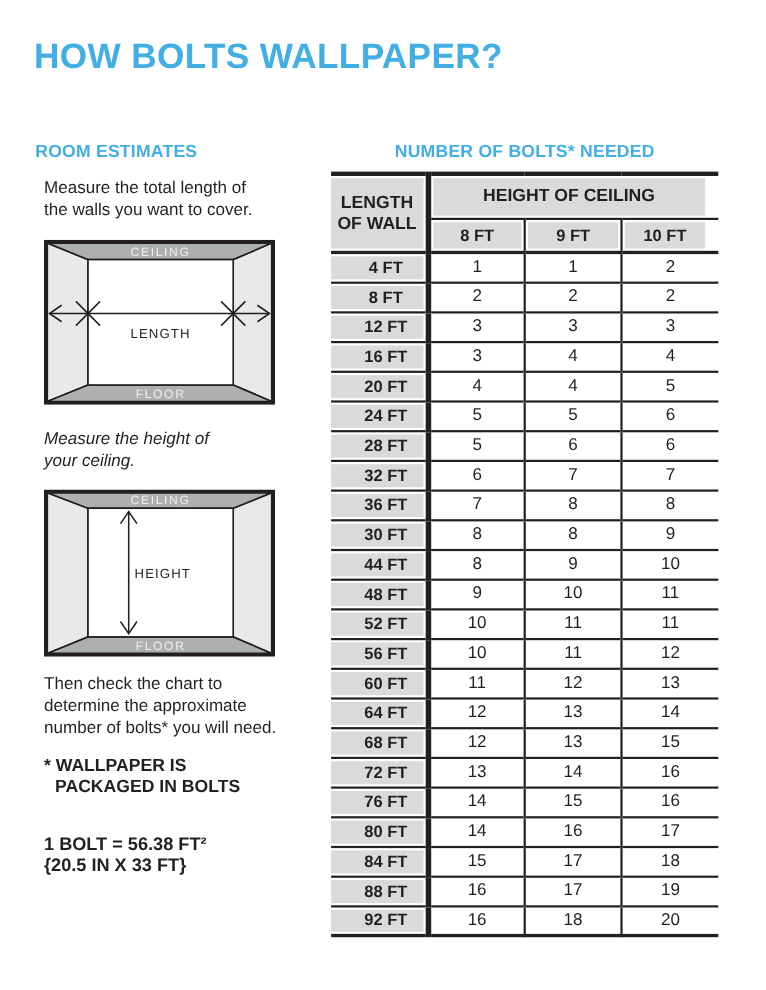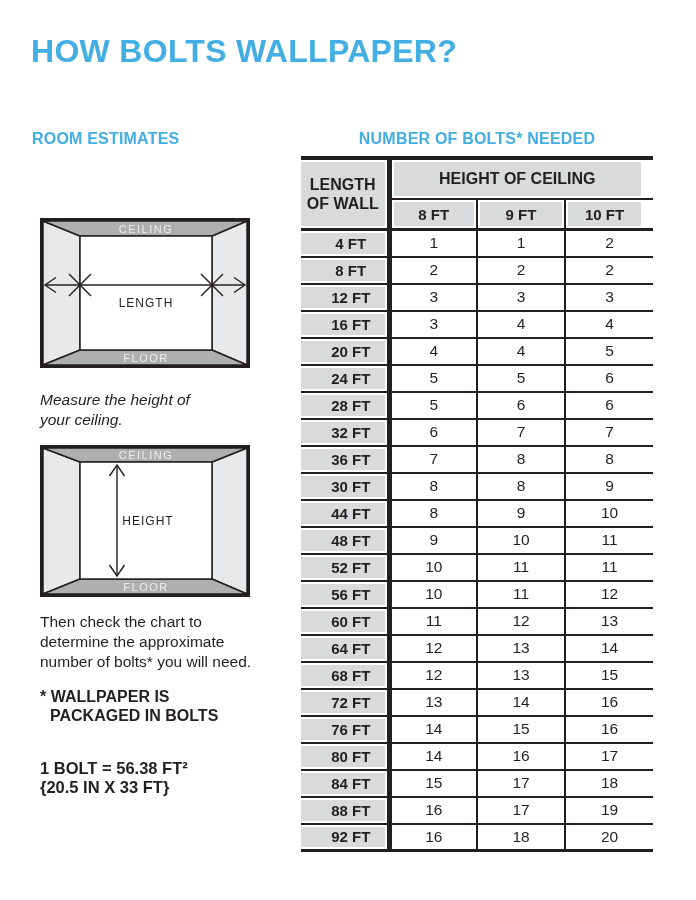--- a/index.html
+++ b/index.html
@@ -71,20 +71,22 @@
 </head>
 <body>
 
 <div class="page">
 
   <h1 class="title">HOW BOLTS WALLPAPER?</h1>
 
   <h2 class="subhead left-col">ROOM ESTIMATES</h2>
   <h2 class="subhead right-col">NUMBER OF BOLTS* NEEDED</h2>
 
+  <p class="bodytext step1 preline">Measure the total length of
+the walls you want to cover.</p>
 
   <svg class="diagram d1" width="210" height="150" viewBox="0 0 210 150">
     <rect x="1.5" y="1.5" width="207" height="147" fill="#ffffff" stroke="#231F20" stroke-width="3"></rect>
     <polygon points="3,3 40,18 40,132 3,147" fill="#E8E9EA" stroke="#231F20" stroke-width="1.5"></polygon>
     <polygon points="207,3 172,18 172,132 207,147" fill="#E8E9EA" stroke="#231F20" stroke-width="1.5"></polygon>
     <polygon points="3,3 207,3 172,18 40,18" fill="#AEAFB1" stroke="#231F20" stroke-width="1.5"></polygon>
     <polygon points="3,147 207,147 172,132 40,132" fill="#AEAFB1" stroke="#231F20" stroke-width="1.5"></polygon>
     <rect x="40" y="18" width="132" height="114" fill="#ffffff" stroke="#231F20" stroke-width="1.5"></rect>
     <text x="106" y="14.5" text-anchor="middle" class="band-label">CEILING</text>
     <text x="106" y="144" text-anchor="middle" class="band-label">FLOOR</text>

